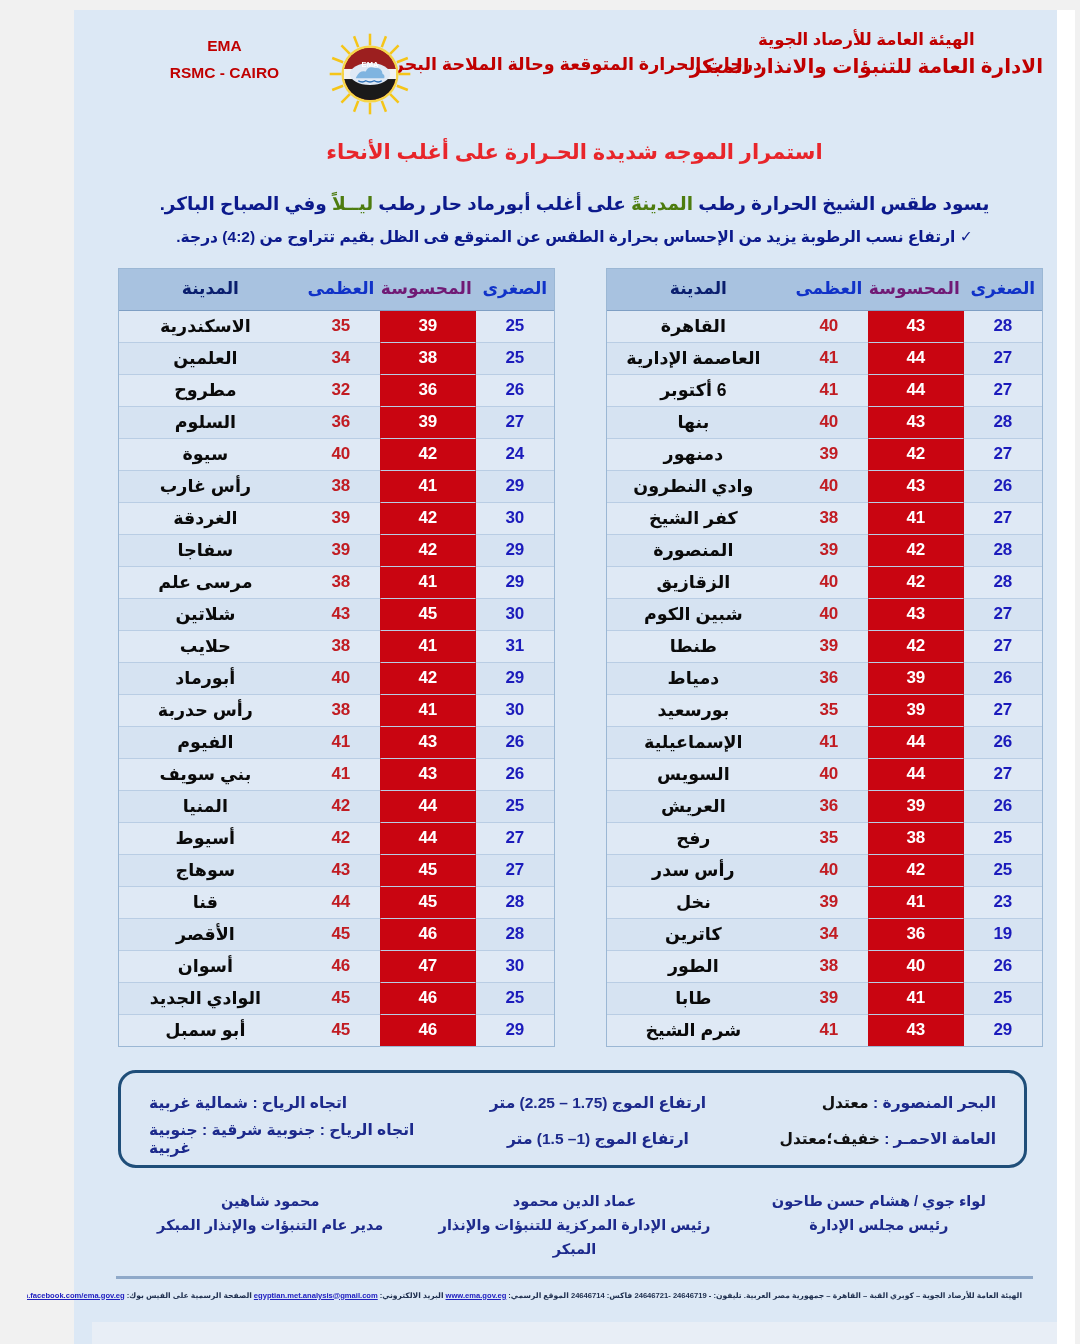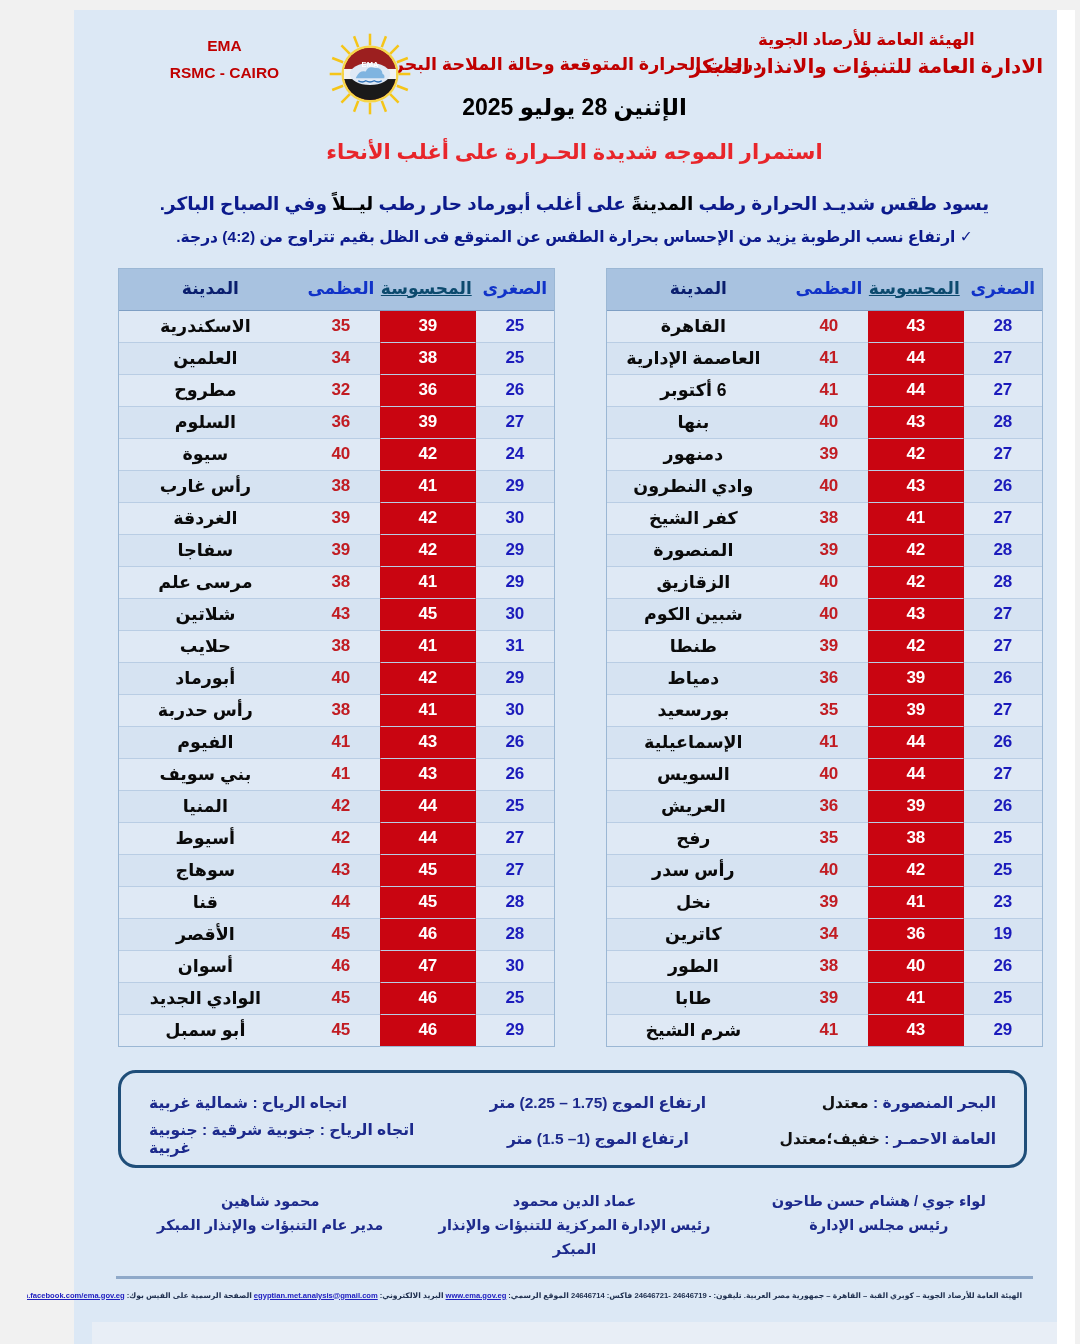--- a/index.html
+++ b/index.html
@@ -114,21 +114,21 @@
 
   .alert-sub {
     margin-top: 26px;
     text-align: center;
     font-weight: bold;
     font-size: 18.5px;
     color: #0c1a8c;
     padding: 0 36px;
     line-height: 1.5;
   }
-  .alert-sub .rd { color: #000000; margin-top: 36px; }
+  .alert-sub .rd { color: #4d7c0f; margin-top: 36px; }
 
   .alert-note {
     margin-top: 10px;
     text-align: center;
     font-weight: bold;
     font-size: 15.5px;
     color: #0c1a8c;
     padding: 0 40px;
   }
 
@@ -155,21 +155,21 @@
     background: #a8c2e0;
     font-weight: bold;
     font-size: 17px;
     padding: 8px 4px 10px;
     border-bottom: 1.5px solid #7f9fc4;
     text-align: center;
     height: 42px;
   }
   .th-city { color: #0a1e6e; width: 42%; }
   .th-max  { color: #1032c8; width: 18%; }
-  .th-feel { color: #0c4a6e; width: 22%; text-decoration: underline; }
+  .th-feel { color: #701a75; width: 22%; }
   .th-min  { color: #1032c8; width: 18%; }
 
   .wx-table td {
     text-align: center;
     font-weight: bold;
     font-size: 17px;
     padding: 5px 4px;
     height: 31px;
     border-bottom: 1px solid #b9cde4;
     background: #dfe9f5;
@@ -299,27 +299,26 @@
             <text x="50" y="42" font-size="9" font-weight="bold" fill="#ffffff" text-anchor="middle" font-family="Liberation Sans, sans-serif">EMA</text>
           </g>
         </svg>
       </div>
 
       <div class="ema-block">
         <div>EMA</div>
         <div>RSMC - CAIRO</div>
       </div>
 
-      <div class="date-line">الإثنين  28  يوليو  2025</div>
     </div>
 
     <div class="alert-main">استمرار الموجه شديدة الحـرارة على أغلب الأنحاء</div>
 
     <div class="alert-sub">
-      <span>يسود طقس شديـد الحرارة رطب </span><span class="rd">المدينةً</span><span> على أغلب أبورماد حار رطب </span><span class="rd">ليــلاً</span><span> وفي الصباح الباكر.</span>
+      <span>يسود طقس الشيخ الحرارة رطب </span><span class="rd">المدينةً</span><span> على أغلب أبورماد حار رطب </span><span class="rd">ليــلاً</span><span> وفي الصباح الباكر.</span>
     </div>
 
     <div class="alert-note">✓ ارتفاع نسب الرطوبة يزيد من الإحساس بحرارة الطقس عن المتوقع فى الظل بقيم تتراوح من (4:2) درجة.</div>
 
     <div class="tables-wrap">
 
       <table class="wx-table right-tbl">
         <thead>
           <tr>
             <th class="th-min">الصغرى</th>

